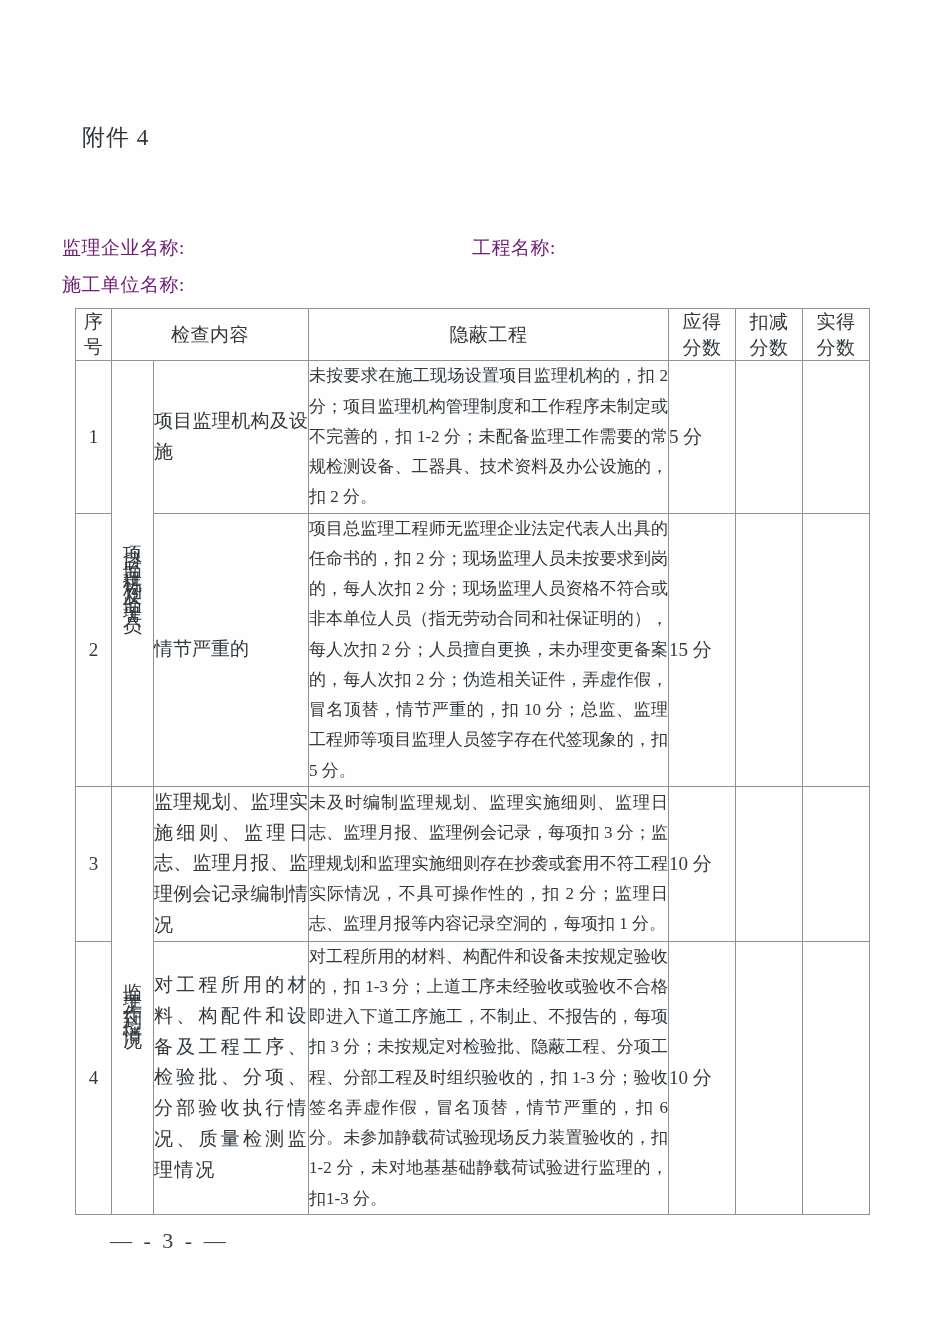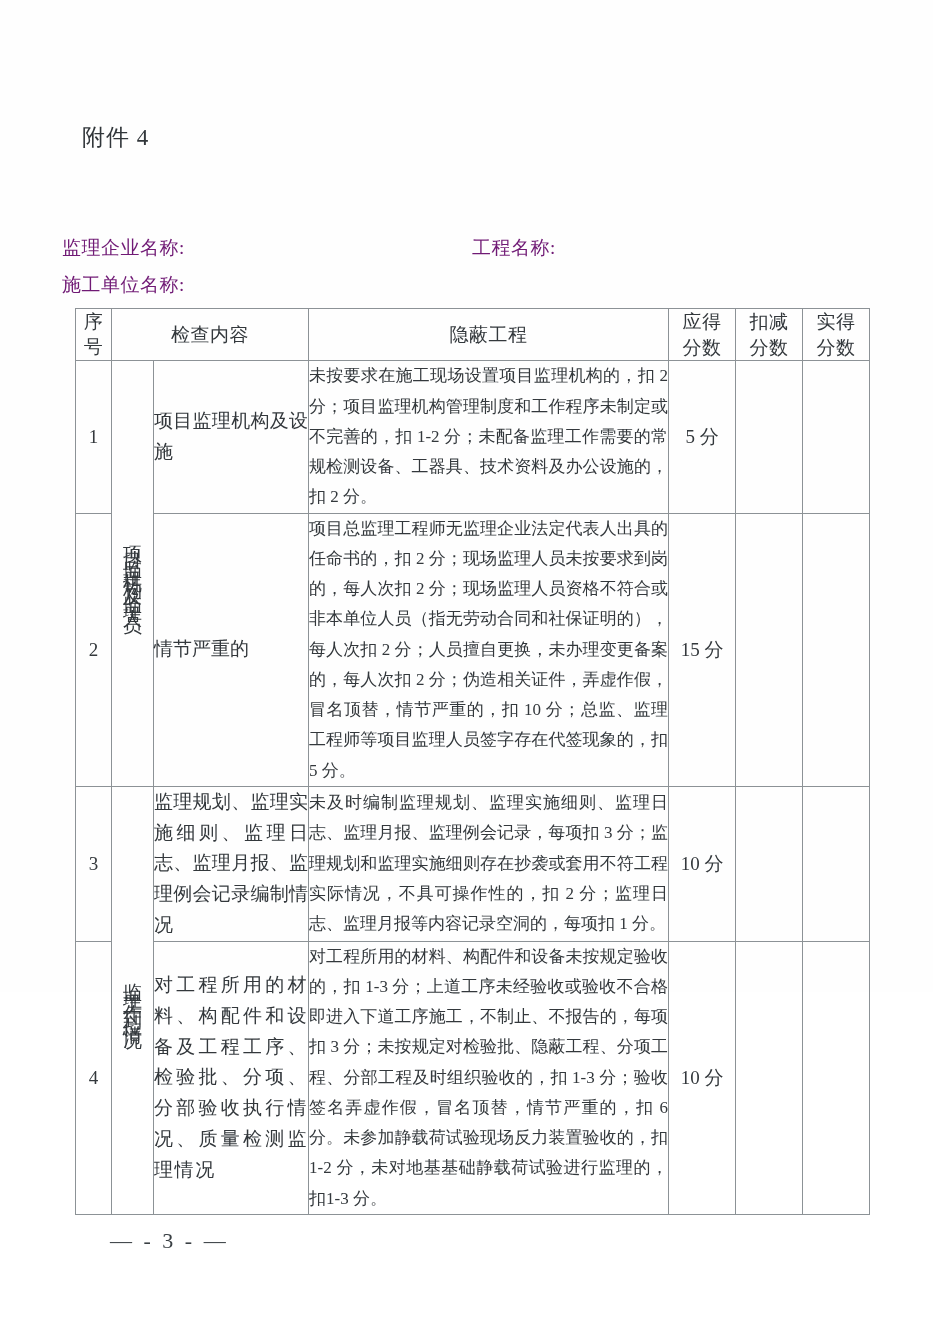--- a/index.html
+++ b/index.html
@@ -130,21 +130,20 @@
   .crit-cell {
     font-size: 17px;
     line-height: 1.78;
     padding: 10px 12px 12px 14px;
     text-align: justify;
     text-justify: inter-ideograph;
     vertical-align: middle;
   }
 
   .score-cell {
-    text-align: center;
     font-size: 19px;
   }
   .blank-cell { }
 
   
   .footer {
     position: absolute;
     left: 110px;
     top: 1228px;
     font-size: 22px;

